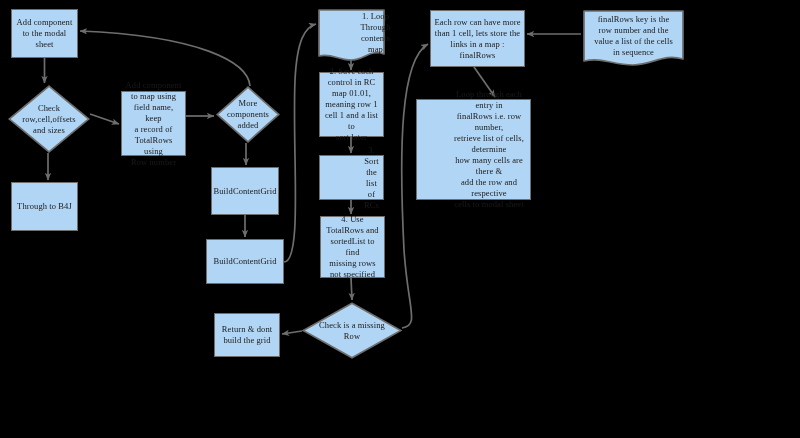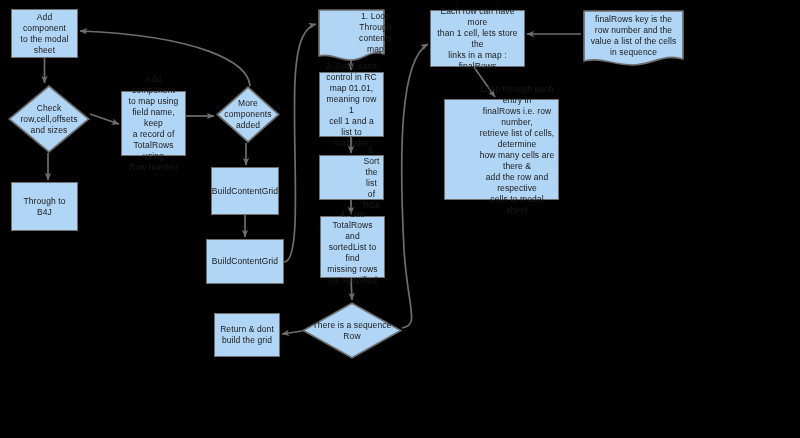--- a/index.html
+++ b/index.html
@@ -6,21 +6,21 @@
     margin: 0;
     padding: 0;
     background: #000000;
   }
   #canvas {
     position: relative;
     width: 800px;
     height: 438px;
     background: #000000;
     overflow: hidden;
-    font-family: Liberation Sans, sans-serif;
+    font-family: Liberation Serif, serif;
   }
   #edges {
     position: absolute;
     left: 0;
     top: 0;
     width: 800px;
     height: 438px;
   }
   .node {
     position: absolute;
@@ -198,41 +198,41 @@
 TotalRows and
 sortedList to find
 missing rows
 not specified</span>
   </div>
 
   <div class="node diamond-wrap" style="left:302px; top:302px; width:100px; height:57px;">
     <svg class="dshape" viewBox="0 0 100 57" preserveAspectRatio="none">
       <polygon points="50,1.2 98.8,28.5 50,55.8 1.2,28.5" fill="#b1d5f5" stroke="#6e6e6e" stroke-width="1.7"></polygon>
     </svg>
-    <span class="lbl">There is a sequence
+    <span class="lbl">Check is a missing
 Row</span>
   </div>
 
   <div class="node rect" style="left:430px; top:10px; width:95px; height:57px;">
     <span class="lbl">Each row can have more
 than 1 cell, lets store the
 links in a map : finalRows</span>
   </div>
 
   <div class="node doc-wrap" style="left:583px; top:10px; width:101px; height:58px;">
     <svg class="dshape" viewBox="0 0 101 58" preserveAspectRatio="none">
       <path d="M1,1 L100,1 L100,49 C80,43 70,55 50,55 C30,55 20,47 1,51 Z" fill="#b1d5f5" stroke="#6e6e6e" stroke-width="1.7" stroke-linejoin="round"></path>
     </svg>
     <span class="lbl" style="margin-bottom:7px;">finalRows key is the
 row number and the
 value a list of the cells
 in sequence</span>
   </div>
 
-  <div class="node rect" style="left:444px; top:99px; width:115px; height:101px;padding-left:31px;">
+  <div class="node rect" style="left:416px; top:99px; width:115px; height:101px;padding-left:31px;">
     <span class="lbl">Loop through each entry in
 finalRows i.e. row number,
 retrieve list of cells, determine
 how many cells are there &amp;
 add the row and respective
 cells to modal sheet</span>
   </div>
 
 </div>
 

